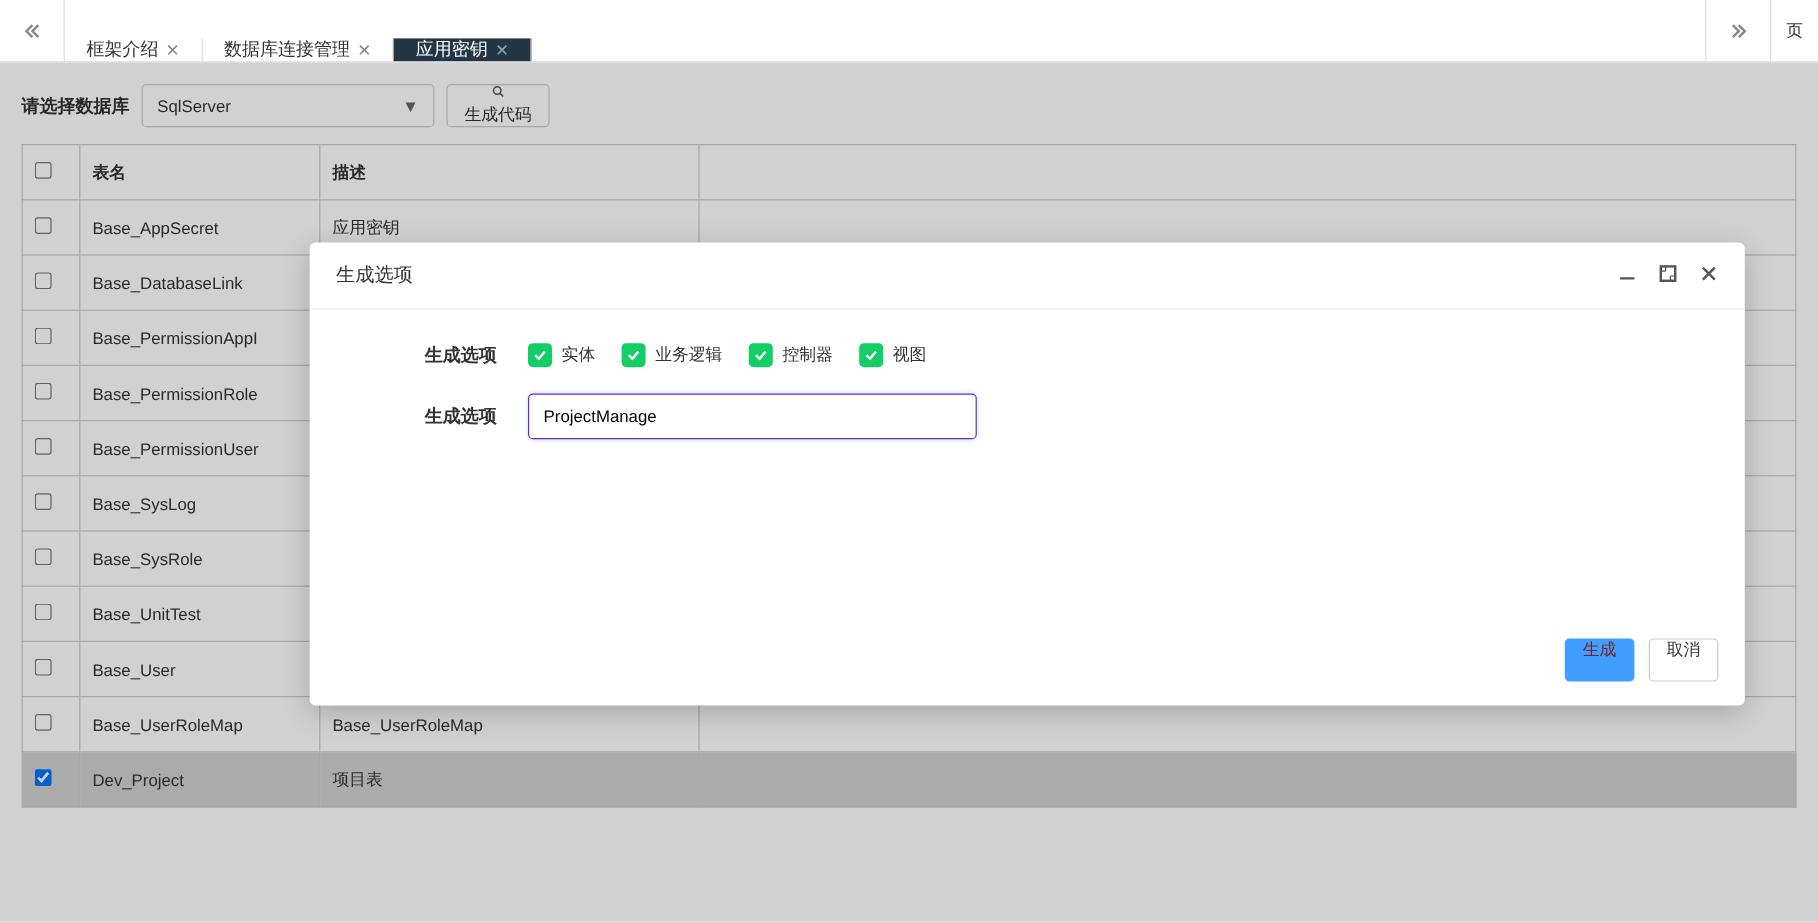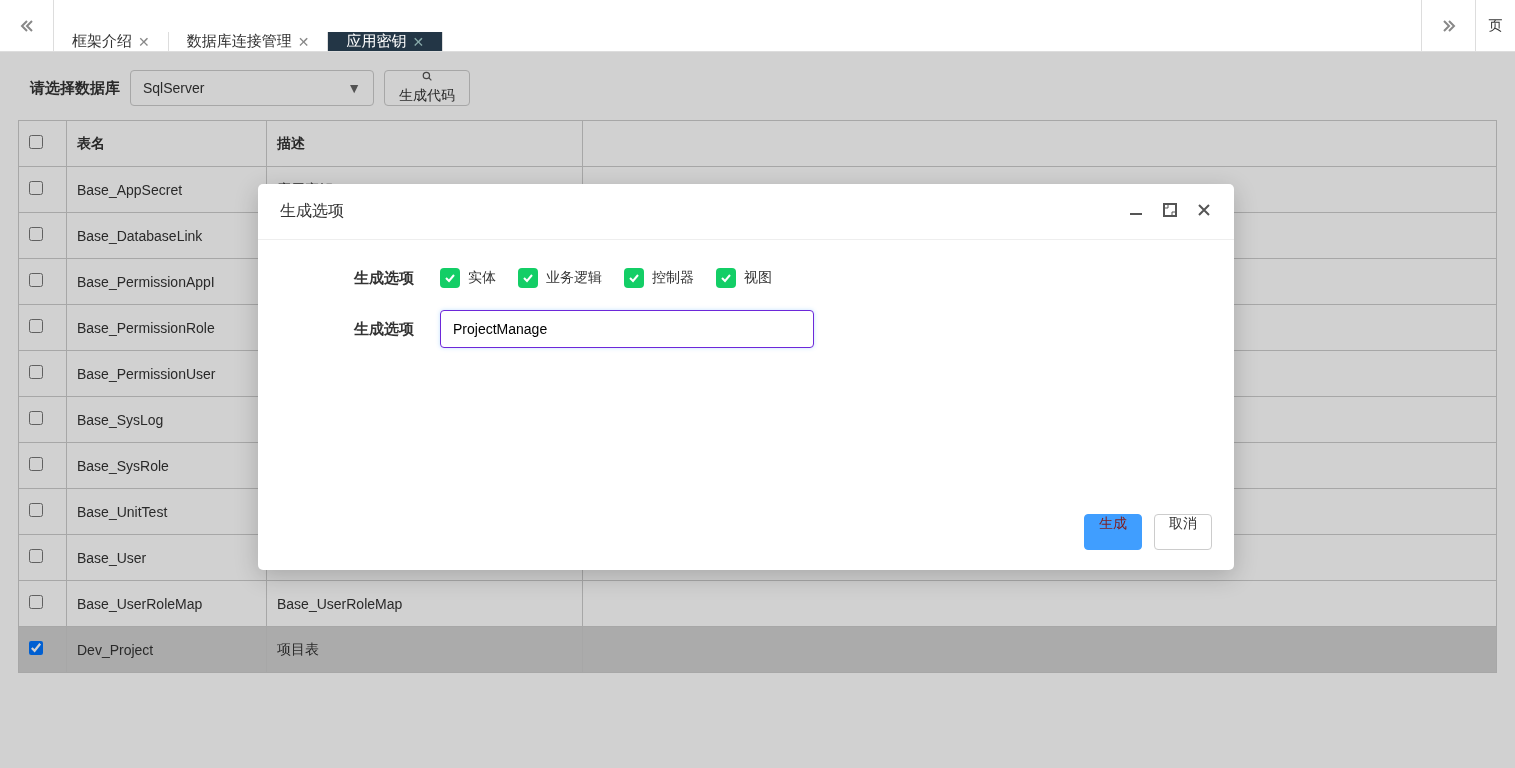--- a/index.html
+++ b/index.html
@@ -69,21 +69,20 @@
       position: relative;
       height: calc(100% - 52px);
       padding: 18px;
       background: #fff;
     }
     .toolbar {
       display: flex;
       align-items: center;
       gap: 10px;
       margin-bottom: 14px;
-      margin-left: 12px;
     }
     .toolbar-label {
       font-weight: bold;
       font-size: 15px;
       color: #333;
     }
     .combobox {
       display: flex;
       align-items: center;
       justify-content: space-between;
@@ -142,22 +141,22 @@
       background: rgba(0,0,0,0.18);
     }
     .dialog-wrap {
       position: absolute;
       inset: 0;
       pointer-events: none;
     }
     .dialog {
       position: absolute;
       left: 258px;
-      top: 132px;
-      width: 976px;
+      top: 150px;
+      width: 1196px;
       background: #fff;
       border-radius: 5px;
       box-shadow: 0 6px 24px rgba(0,0,0,0.2);
       pointer-events: auto;
       display: flex;
       flex-direction: column;
     }
     .dialog-header {
       display: flex;
       align-items: center;

